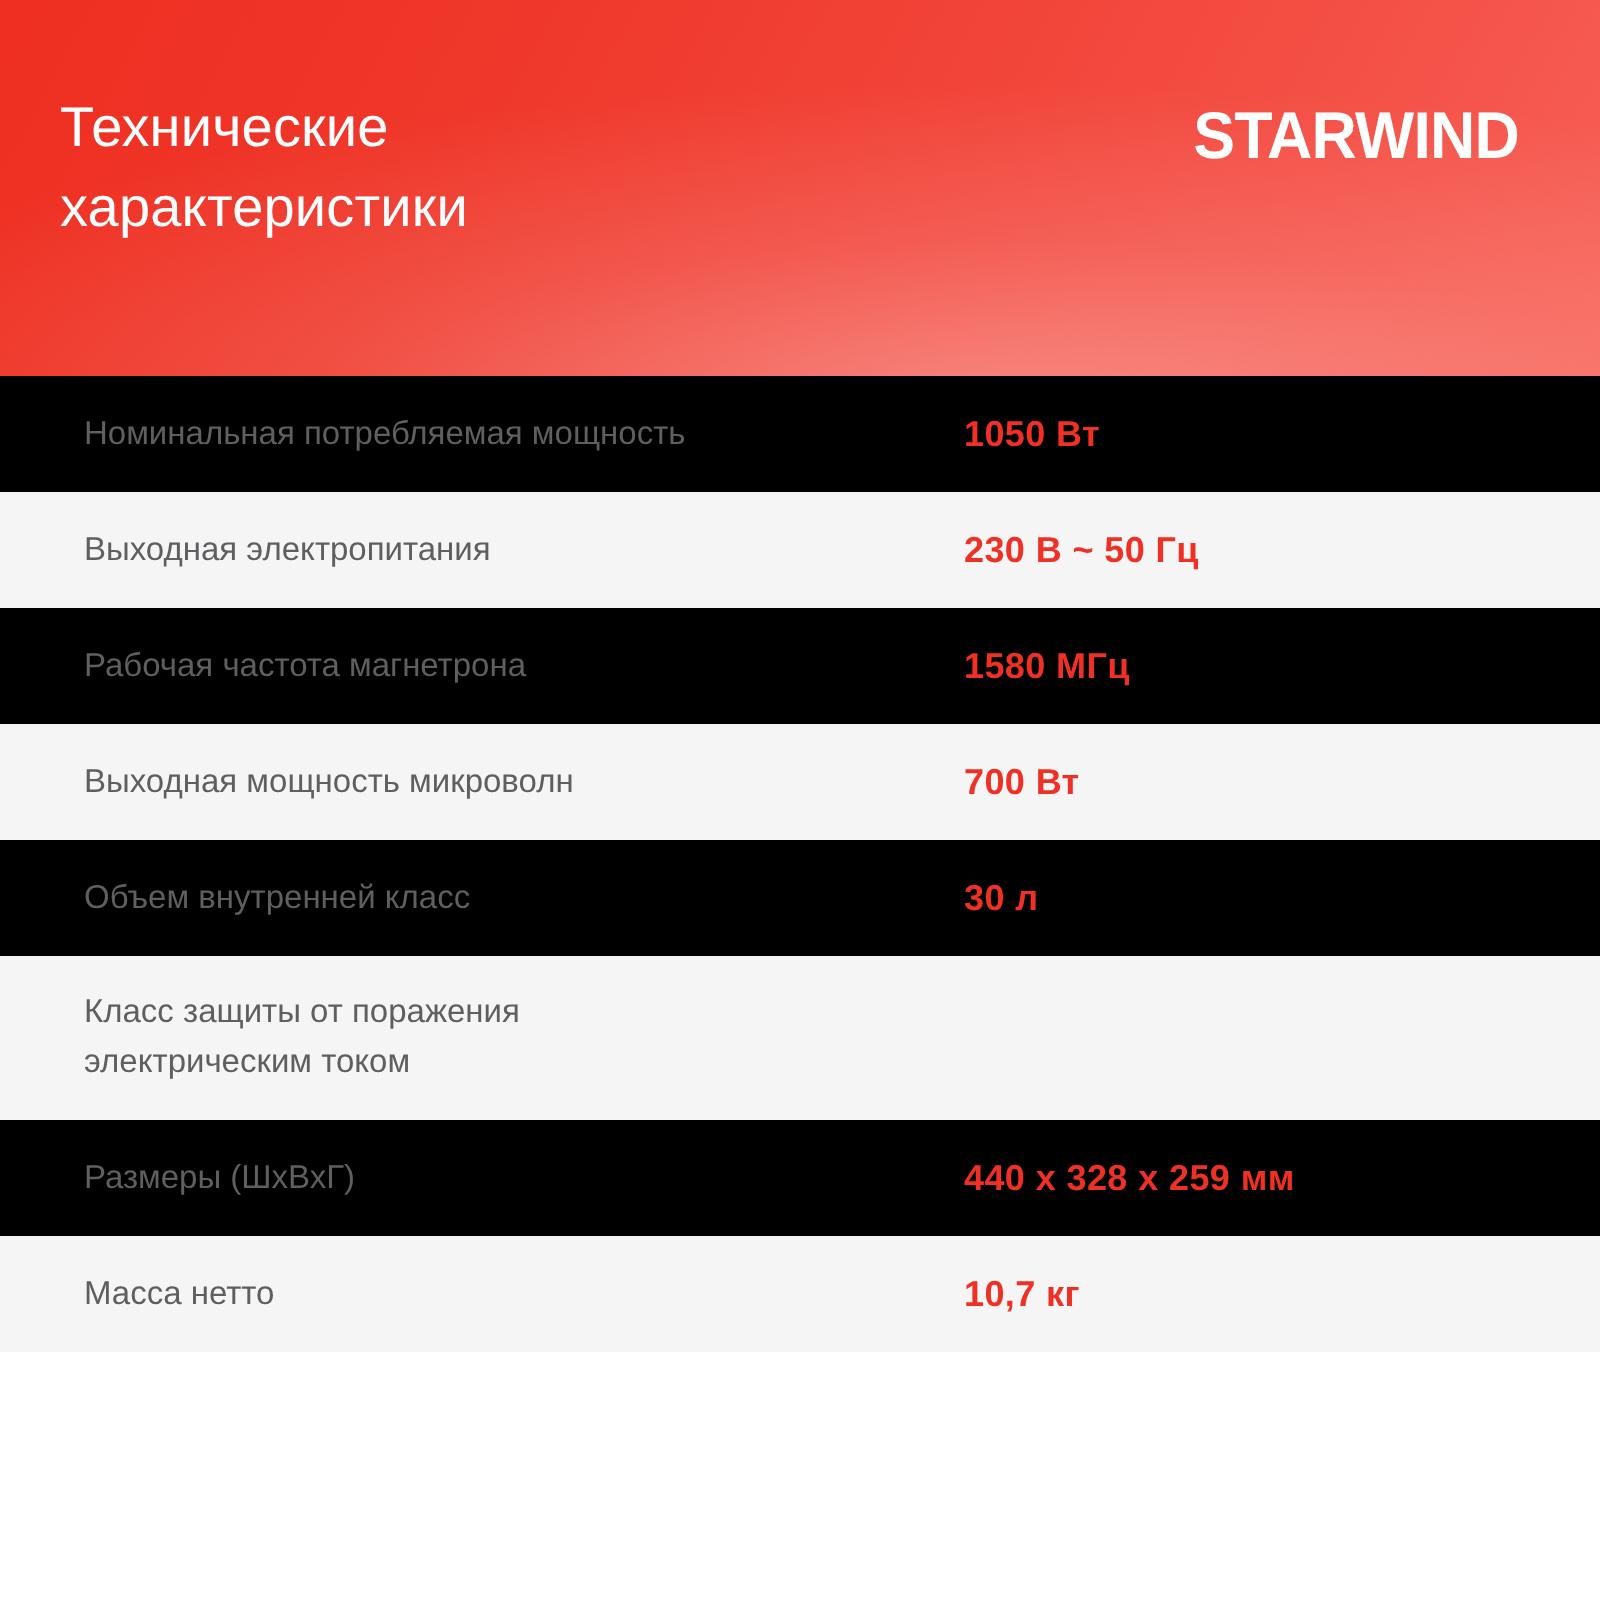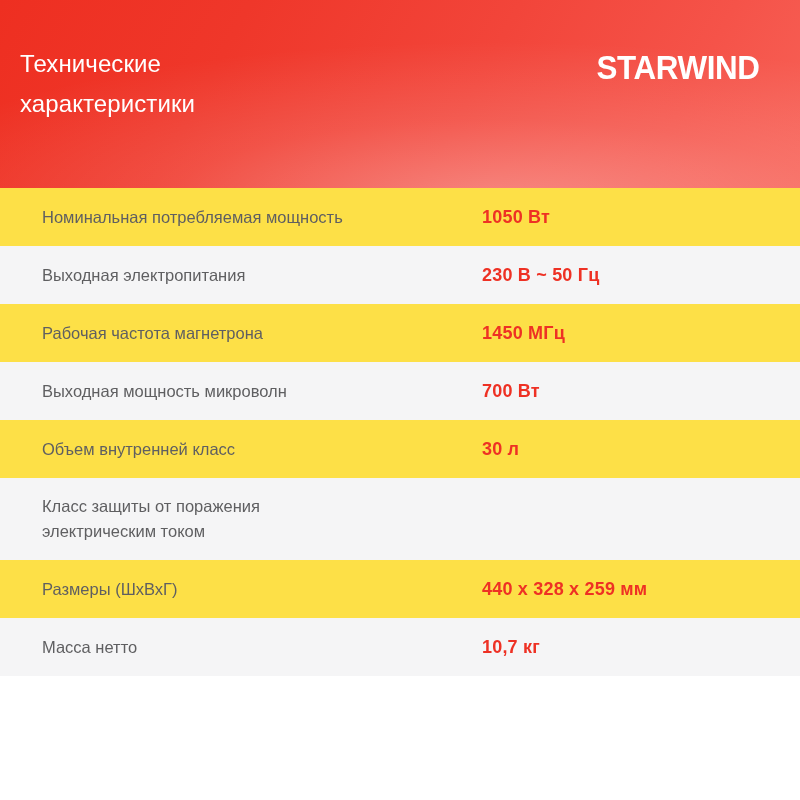--- a/index.html
+++ b/index.html
@@ -42,24 +42,24 @@
     position: absolute;
     left: 0; top: 0;
     width: 800px;
     height: 188px;
     display: flex;
     align-items: flex-start;
     justify-content: space-between;
   }
 
   .header-title {
-    margin-left: 20px;
+    margin-left: 30px;
     margin-top: 44px;
     color: #ffffff;
-    font-size: 24px;
+    font-size: 28px;
     line-height: 40px;
     font-weight: 400;
     letter-spacing: 0.1px;
     max-width: 420px;
     white-space: pre-line;
   }
 
   .brand-logo {
     margin-right: 40px;
     margin-top: 50px;
@@ -81,21 +81,21 @@
     display: flex;
     flex-direction: column;
     align-items: stretch;
   }
 
   .spec-row {
     width: 800px;
     min-height: 58px;
     display: flex;
     align-items: center;
-    background: #fde047;
+    background: #000000;
   }
 
   .spec-row.striped {
     background: #f5f5f6;
   }
 
   .spec-row.tall {
     min-height: 82px;
   }
 
@@ -144,21 +144,21 @@
     <div class="spec-row">
         <div class="spec-label">Номинальная потребляемая мощность</div>
         <div class="spec-value">1050 Вт</div>
       </div>
       <div class="spec-row striped">
         <div class="spec-label">Выходная электропитания</div>
         <div class="spec-value">230 В ~ 50 Гц</div>
       </div>
       <div class="spec-row">
         <div class="spec-label">Рабочая частота магнетрона</div>
-        <div class="spec-value">1450 МГц</div>
+        <div class="spec-value">1580 МГц</div>
       </div>
       <div class="spec-row striped">
         <div class="spec-label">Выходная мощность микроволн</div>
         <div class="spec-value">700 Вт</div>
       </div>
       <div class="spec-row">
         <div class="spec-label">Объем внутренней класс</div>
         <div class="spec-value">30 л</div>
       </div>
       <div class="spec-row striped tall">

